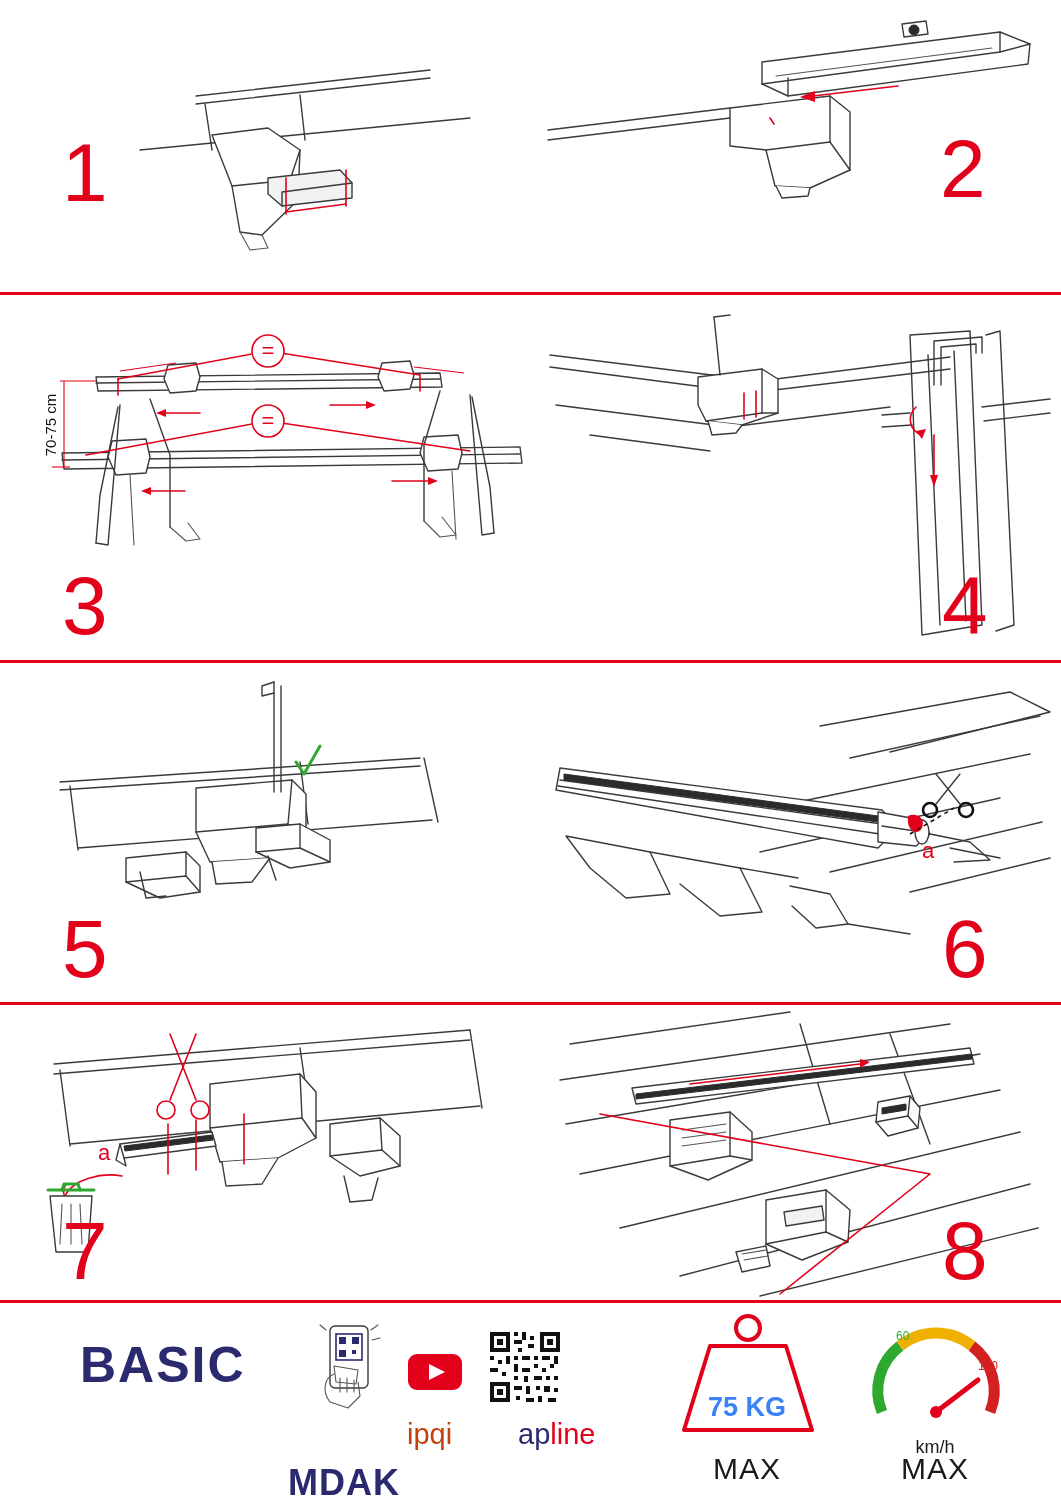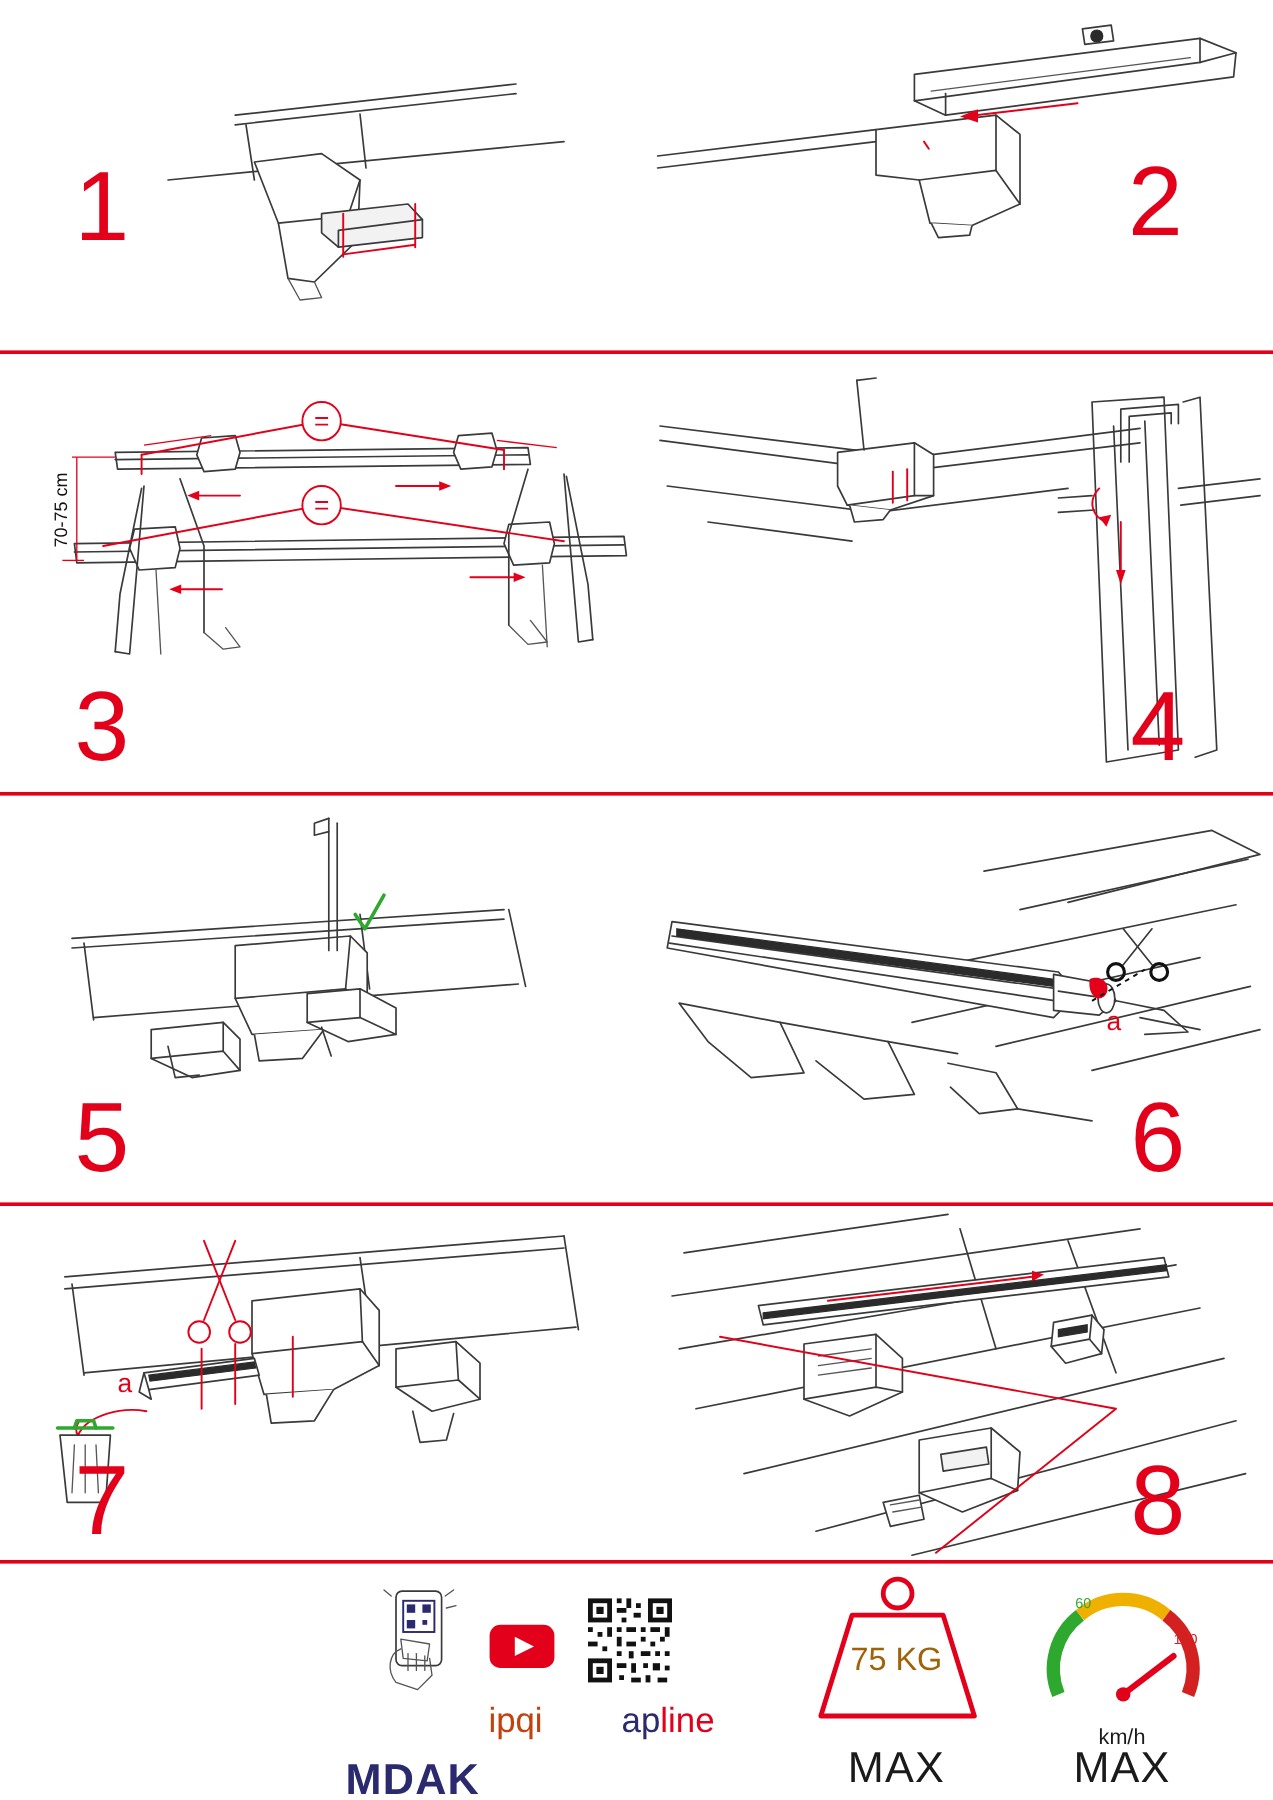--- a/index.html
+++ b/index.html
@@ -29,22 +29,22 @@
 
   
   .footer{position:absolute;left:0;top:1300px;width:1061px;height:200px;}
   .brand-basic{position:absolute;left:80px;top:36px;font-family:"Liberation Sans",sans-serif;font-weight:bold;font-size:50px;letter-spacing:2px;color:#2b2a6e;}
   .brand-accessory{position:absolute;left:62px;top:110px;font-family:"Liberation Sans",sans-serif;font-weight:bold;font-size:31px;letter-spacing:0px;color:#2b2a6e;}
   .brand-accessory .part{color:#e2001a;}
   .mdak{position:absolute;left:288px;top:118px;font-family:"Liberation Sans",sans-serif;font-weight:bold;font-size:36px;letter-spacing:1px;color:#2b2a6e;margin-top:44px;}
   .ipqi{position:absolute;left:407px;top:118px;font-family:"Liberation Sans",sans-serif;font-size:29px;color:#c2410c;}
   .apline{position:absolute;left:486px;top:118px;font-family:"Liberation Sans",sans-serif;font-size:29px;color:#2b2a6e;margin-left:32px;}
   .apline .l{color:#e2001a;}
-  .maxlabel{position:absolute;font-family:"Liberation Sans",sans-serif;font-size:36px;color:#1a1a1a;letter-spacing:1px;}
-  .kgtxt{position:absolute;left:699px;top:68px;width:96px;text-align:center;font-family:"Liberation Sans",sans-serif;font-weight:normal;font-size:27px;color:#a16207;}
+  .maxlabel{position:absolute;font-family:"Liberation Sans",sans-serif;font-size:30px;color:#1a1a1a;letter-spacing:1px;}
+  .kgtxt{position:absolute;left:699px;top:92px;width:96px;text-align:center;font-family:"Liberation Sans",sans-serif;font-weight:bold;font-size:27px;color:#3b82f6;}
   .kmh{position:absolute;left:905px;top:137px;width:60px;text-align:center;font-size:18px;color:#1a1a1a;}
 </style>
 </head>
 <body>
 
 <div class="sheet">
 
   <div class="divider" style="top:292px;"></div>
   <div class="divider" style="top:660px;"></div>
   <div class="divider" style="top:1002px;"></div>
@@ -333,20 +333,21 @@
       <path class="ln" d="M378 112 L380 92"></path>
       <path class="dk" d="M352 104 L376 100 L376 106 L352 110 Z"></path>
 
       <path class="red" d="M70 110 L400 170 L250 290"></path>
     </svg>
     <div class="stepnum" style="left:412px;top:206px;">8</div>
   </div>
 
   <div class="footer">
 
+    <div class="brand-basic">BASIC</div>
 
     <svg style="position:absolute;left:314px;top:22px;" width="70" height="90" viewBox="0 0 70 90">
       <rect x="16" y="4" width="38" height="62" rx="5" class="lnf"></rect>
       <rect x="22" y="12" width="26" height="26" fill="none" stroke="#2b2a6e" stroke-width="1.6"></rect>
       <rect x="25" y="15" width="7" height="7" fill="#2b2a6e"></rect>
       <rect x="38" y="15" width="7" height="7" fill="#2b2a6e"></rect>
       <rect x="25" y="28" width="7" height="7" fill="#2b2a6e"></rect>
       <rect x="38" y="28" width="4" height="4" fill="#2b2a6e"></rect>
       <path class="ln2" d="M20 44 L44 48 L42 62 L22 60 Z"></path>
       <path class="ln2" d="M20 52 C 10 56, 8 70, 16 80 L34 86 L46 74 L44 60"></path>

